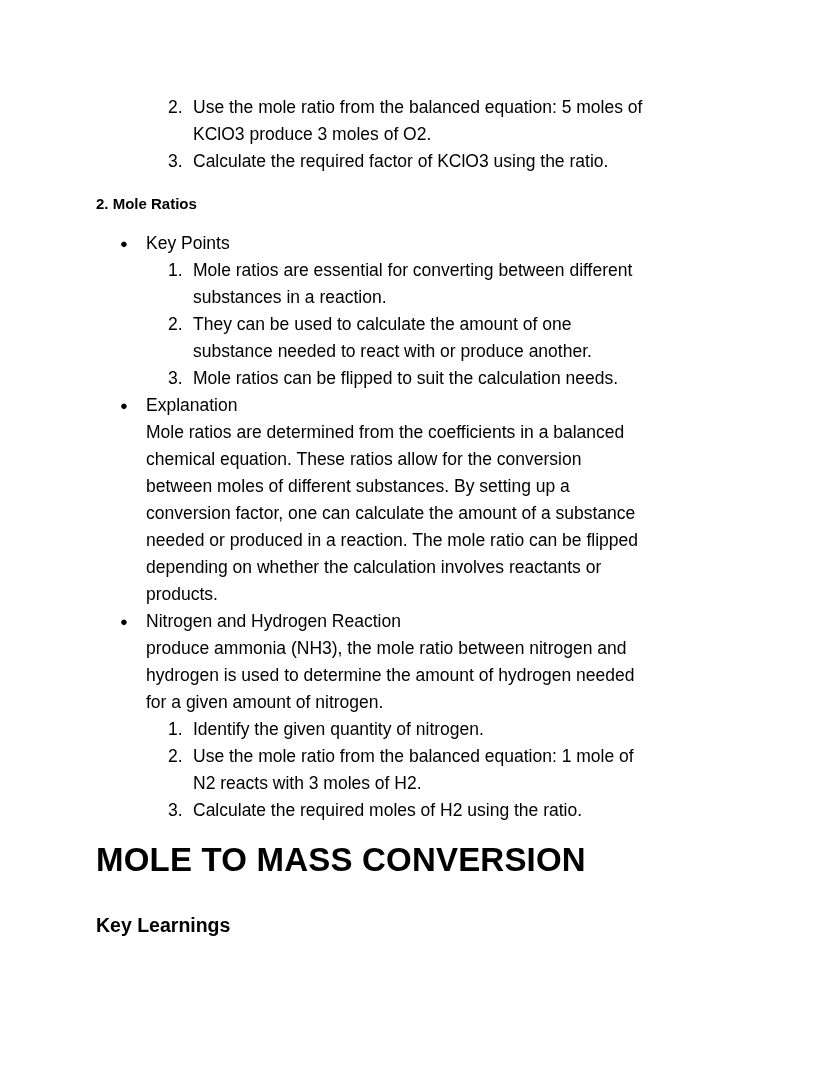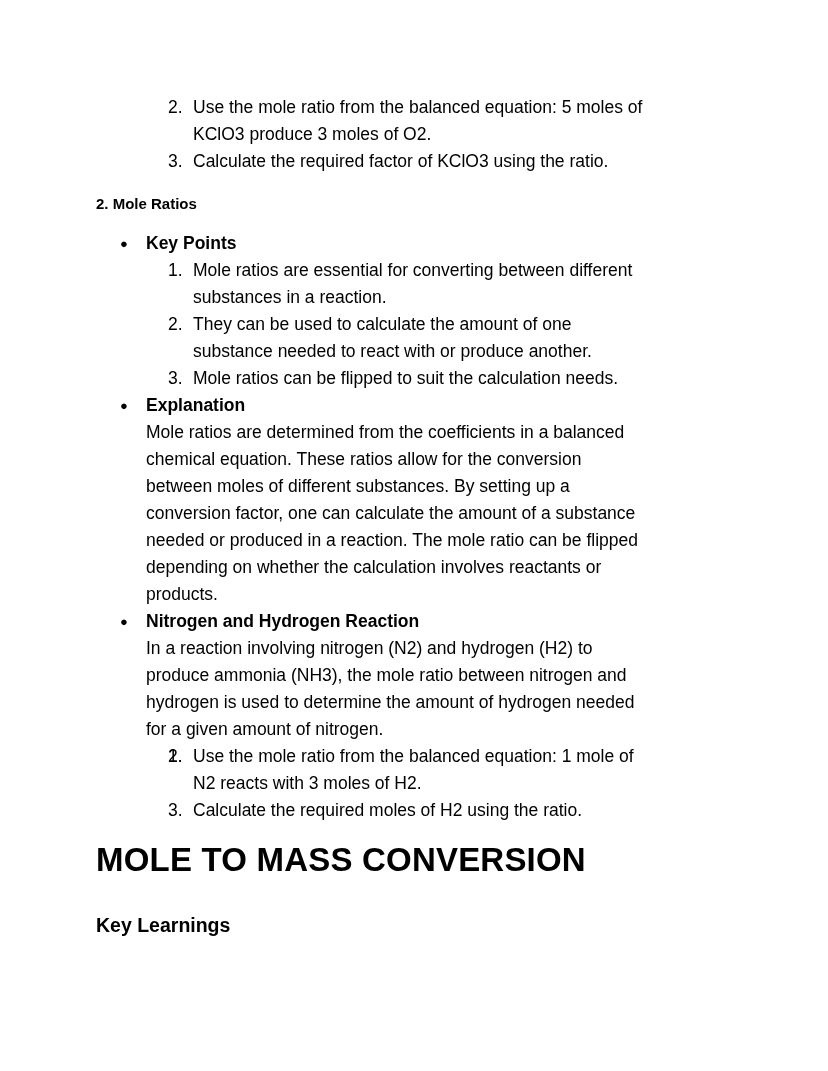--- a/index.html
+++ b/index.html
@@ -22,21 +22,21 @@
   
   .num-item { position: relative; padding-left: 97px; }
   .num-item .marker { position: absolute; left: 72px; top: 0; }
 
   
   .bullet-head { position: relative; padding-left: 50px; white-space: nowrap; }
   .bullet-marker {
     position: absolute; left: 24px; top: 0;
     font-size: 13px; line-height: 27px;
   }
-  .bullet-title { font-weight: 700; }
+  .bullet-title { font-weight: 400; }
   .bullet-body { padding-left: 50px; }
 
   .section-heading {
     margin: 19px 0 16px 0;
     font-size: 15px; line-height: 20px; font-weight: 700;
   }
   .bullet-list { margin-top: 14px; }
   .main-heading {
     margin: 16px 0 0 0;
     font-size: 33px; line-height: 40px; font-weight: 700;
@@ -105,27 +105,27 @@
         <div class="line">products.</div>
       </div>
     </div>
 
     <div class="bullet-item">
       <div class="bullet-head">
         <span class="bullet-marker">●</span>
         <span class="bullet-title">Nitrogen and Hydrogen Reaction</span>
       </div>
       <div class="bullet-body">
-        <div class="line">In a reaction involving nitrogen (N2) and hydrogen (H2) to</div>
         <div class="line">produce ammonia (NH3), the mole ratio between nitrogen and</div>
         <div class="line">hydrogen is used to determine the amount of hydrogen needed</div>
         <div class="line">for a given amount of nitrogen.</div>
       </div>
       <div class="num-item">
         <span class="marker">1.</span>
+        <div class="line">Identify the given quantity of nitrogen.</div>
       </div>
       <div class="num-item">
         <span class="marker">2.</span>
         <div class="line">Use the mole ratio from the balanced equation: 1 mole of</div>
         <div class="line">N2 reacts with 3 moles of H2.</div>
       </div>
       <div class="num-item">
         <span class="marker">3.</span>
         <div class="line">Calculate the required moles of H2 using the ratio.</div>
       </div>

